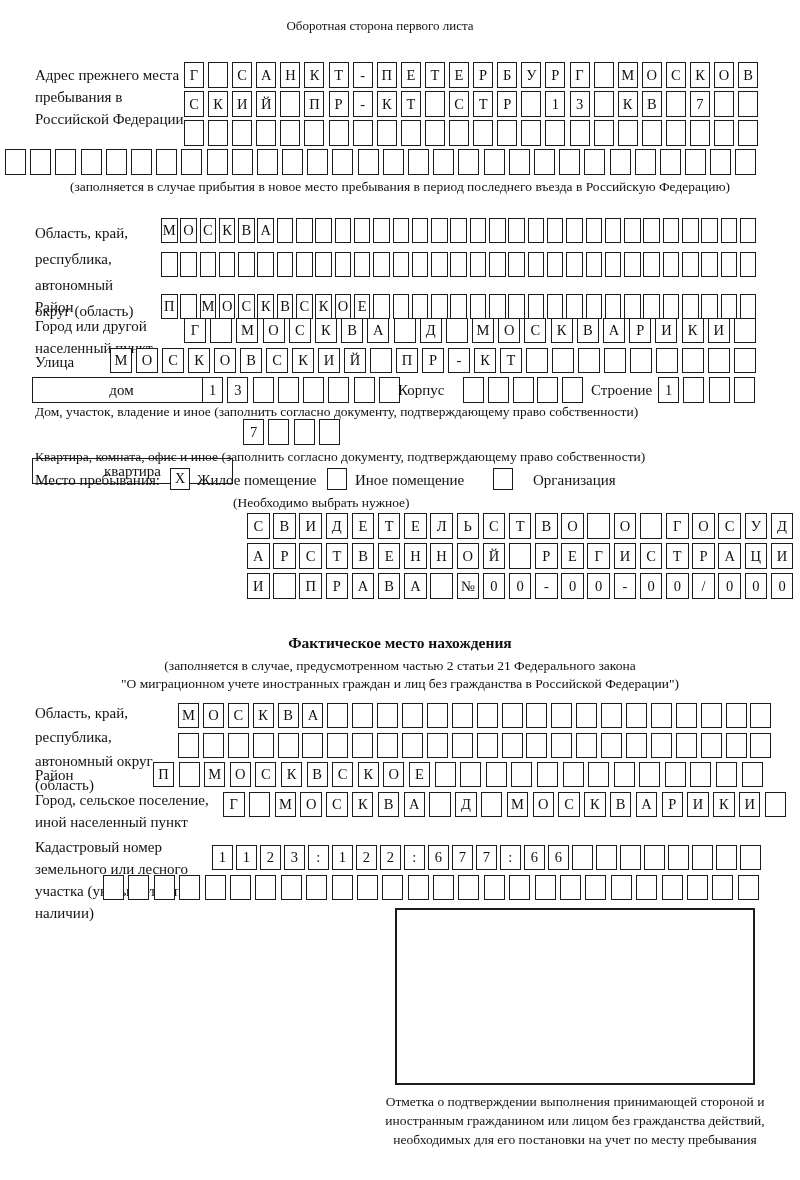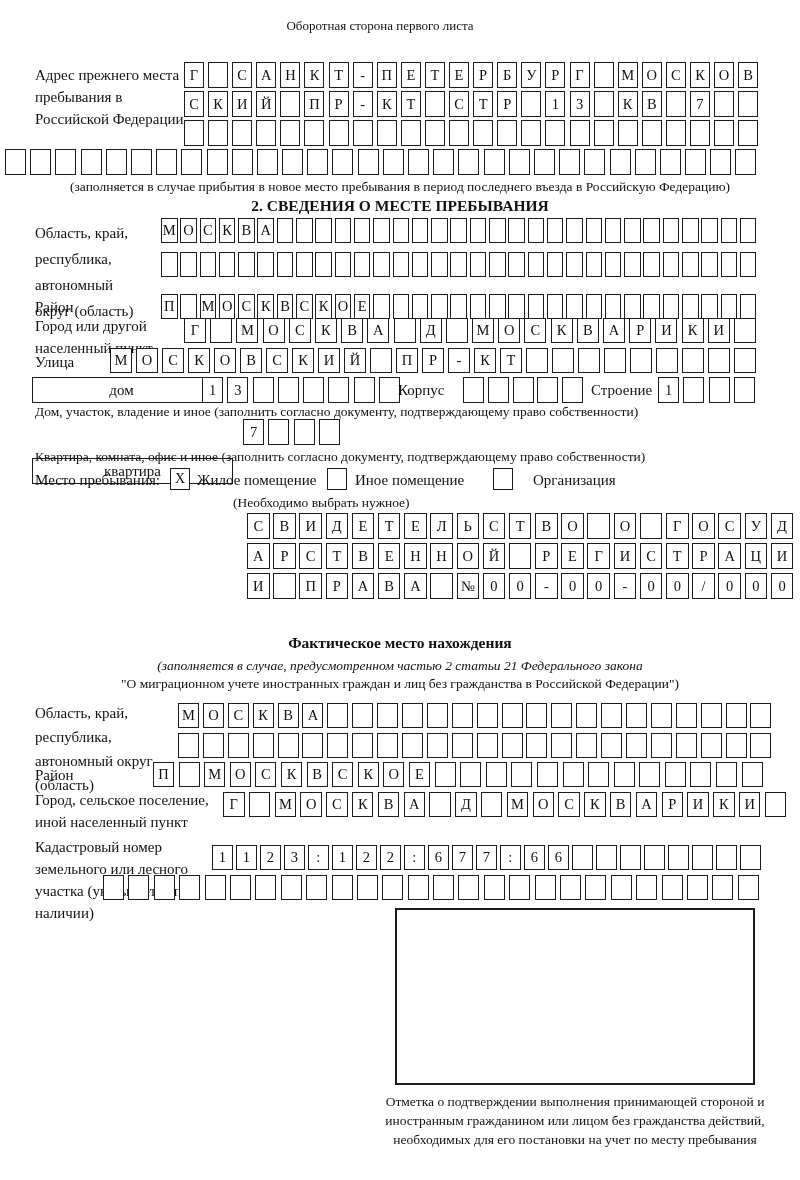--- a/index.html
+++ b/index.html
@@ -142,21 +142,20 @@
       <div class="cell"></div>
       <div class="cell"></div>
       <div class="cell"></div>
       <div class="cell"></div>
       <div class="cell"></div>
       <div class="cell"></div>
       <div class="cell"></div>
     </div>
   <div class="abs cap ctr" style="top:179px;left:0;width:800px;">(заполняется в случае прибытия в новое место пребывания в период последнего въезда в Российскую Федерацию)</div>
 
-  <div class="abs hdr" style="top:197px;left:0;">2. СВЕДЕНИЯ О МЕСТЕ ПРЕБЫВАНИЯ</div>
 
   <div class="abs lbl" style="top:220px;left:35px;width:114px;line-height:26px;">Область, край, республика, автономный округ (область)</div>
   <div class="abs cellrow" style="top:218px;left:161px;--cw:16.5px;--ch:25px;--gap:2.8px;">
       <div class="cell">М</div>
       <div class="cell">О</div>
       <div class="cell">С</div>
       <div class="cell">К</div>
       <div class="cell">В</div>
       <div class="cell">А</div>
       <div class="cell"></div>
@@ -419,21 +418,21 @@
       <div class="cell">-</div>
       <div class="cell">0</div>
       <div class="cell">0</div>
       <div class="cell">/</div>
       <div class="cell">0</div>
       <div class="cell">0</div>
       <div class="cell">0</div>
     </div>
 
   <div class="abs hdr" style="top:634px;left:0;">Фактическое место нахождения</div>
-  <div class="abs cap ctr" style="top:658px;left:0;width:800px;font-style:italic;">(заполняется в случае, предусмотренном частью 2 статьи 21 Федерального закона</div>
+  <div class="abs cap ctr" style="top:658px;left:0;width:800px;">(заполняется в случае, предусмотренном частью 2 статьи 21 Федерального закона</div>
   <div class="abs cap ctr" style="top:676px;left:0;width:800px;">"О миграционном учете иностранных граждан и лиц без гражданства в Российской Федерации")</div>
 
   <div class="abs lbl" style="top:701px;left:35px;width:140px;line-height:24px;">Область, край, республика, автономный округ (область)</div>
   <div class="abs cellrow" style="top:703px;left:178px;--cw:21px;--ch:25px;--gap:3.9px;">
       <div class="cell">М</div>
       <div class="cell">О</div>
       <div class="cell">С</div>
       <div class="cell">К</div>
       <div class="cell">В</div>
       <div class="cell">А</div>

